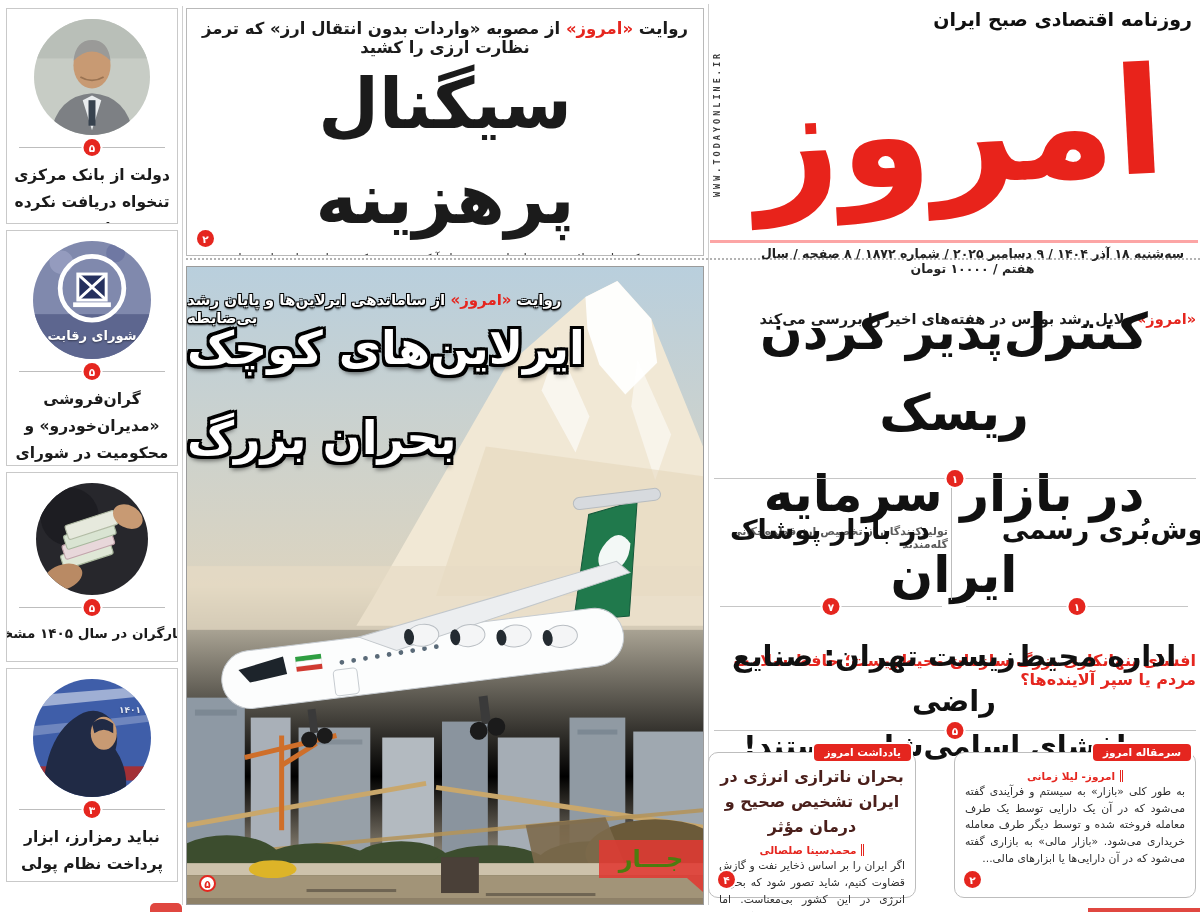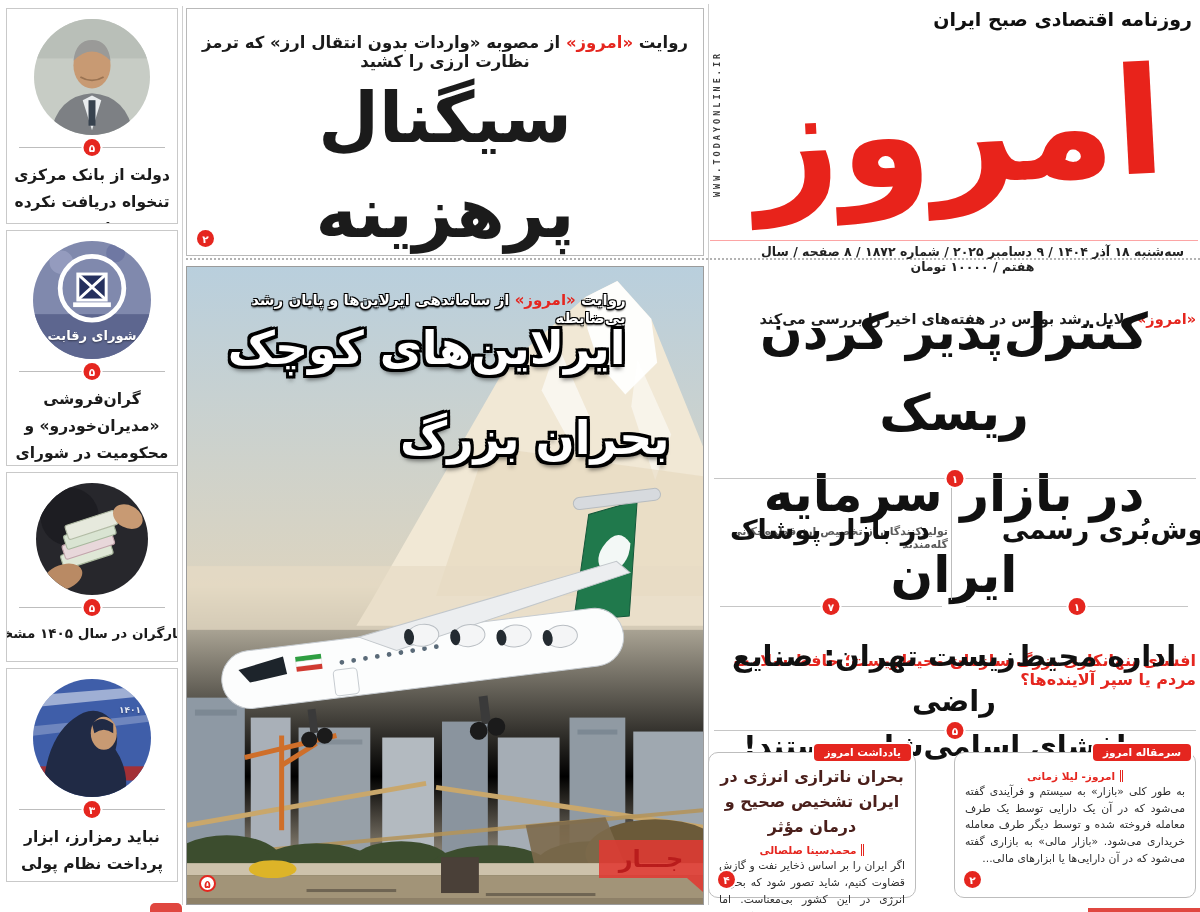--- a/index.html
+++ b/index.html
@@ -43,50 +43,50 @@
   .circ .cap--tiny{bottom:auto;top:26px;right:10px;left:auto;font-size:9px;opacity:.85;text-align:right;}
   .side-rule{position:relative;width:86%;border-top:1px solid #bdbdbd;margin-top:12px;}
   .side-rule .badge{position:absolute;left:50%;top:-9px;transform:translateX(-50%);}
   .side-item h3{
     margin-top:14px;font-size:15.5px;line-height:1.75;font-weight:bold;
     text-align:center;padding:0 6px;
   }
   
   .lead-box{
     position:absolute;left:186px;top:8px;width:518px;height:248px;
-    border:1px solid #b9b9b9;text-align:center;padding:24px 14px 0;overflow:hidden;
+    border:1px solid #b9b9b9;text-align:center;padding:10px 14px 0;overflow:hidden;
   }
   .lead-box .kicker{font-size:16.5px;font-weight:bold;}
   .lead-box h1{font-size:70px;line-height:1.35;font-weight:bold;letter-spacing:-1px;}
   .lead-box .lede{font-size:12.5px;line-height:1.75;color:#3a3a3a;margin-top:2px;}
   .lead-badge{position:absolute;left:10px;bottom:8px;}
   
   .photo{
     position:absolute;left:186px;top:266px;width:518px;height:639px;
     border:1px solid #9b9b9b;overflow:hidden;background:#cfdde6;
   }
   .photo svg{position:absolute;inset:0;width:100%;height:100%;}
-  .ph-text{position:absolute;left:0;width:85%;text-align:right;color:#fff;}
+  .ph-text{position:absolute;left:0;width:85%;text-align:left;color:#fff;}
   .ph-kicker{
     top:24px;font-size:15px;font-weight:bold;
     text-shadow:-1px -1px 0 #000,1px -1px 0 #000,-1px 1px 0 #000,1px 1px 0 #000,0 2px 2px #000;
   }
   .ph-h{
     font-size:46px;font-weight:bold;
     text-shadow:-3px -3px 0 #000,3px -3px 0 #000,-3px 3px 0 #000,3px 3px 0 #000,
                  0 -3px 0 #000,0 3px 0 #000,-3px 0 0 #000,3px 0 0 #000,0 5px 4px rgba(0,0,0,.5);
   }
   .ph-h1{top:54px;}
-  .ph-h2{top:144px;margin-left:44px;}
+  .ph-h2{top:144px;}
   .ph-badge{position:absolute;left:12px;bottom:12px;}
   .watermark{
     position:absolute;right:0;bottom:26px;width:104px;height:38px;
     background:rgba(224,57,50,.88);display:flex;align-items:center;justify-content:center;
   }
-  .watermark span{color:#b91c1c;font-weight:bold;font-size:24px;line-height:1;}
+  .watermark span{color:#4d7c0f;font-weight:bold;font-size:24px;line-height:1;}
   .wm-tail{
     position:absolute;right:0;bottom:-14px;width:0;height:0;
     border-top:14px solid rgba(224,57,50,.88);border-left:16px solid transparent;
   }
   
   .vert-url{
     position:absolute;left:712px;top:10px;height:228px;width:16px;
     writing-mode:vertical-rl;transform:rotate(180deg);
     font-family:"DejaVu Sans Mono",monospace;font-size:8.5px;font-weight:bold;
     letter-spacing:3px;color:#3c3c3c;text-align:center;
@@ -96,21 +96,21 @@
     font-size:19px;font-weight:bold;text-align:right;color:#101010;
   }
   .logo{
     position:absolute;left:724px;top:26px;width:470px;height:212px;
     display:flex;align-items:center;justify-content:center;
     font-size:148px;font-weight:bold;color:#e8231b;line-height:1;
     transform:rotate(-3deg);letter-spacing:-4px;
   }
   .dateline{
     position:absolute;left:710px;top:240px;width:488px;height:20px;
-    border-top:1px solid #fca5a5;
+    border-top:3px solid #fca5a5;
     font-size:12.5px;font-weight:bold;color:#222;text-align:center;padding-top:3px;padding-left:37px;
   }
   
   .kick-center{position:absolute;text-align:right;font-weight:bold;margin-top:35px;}
   .big-h{
     position:absolute;text-align:center;font-weight:bold;color:#111;
     letter-spacing:-1px;
   }
   .big-h .l{display:block;}
   .bourse-h{font-size:50px;line-height:1.62;}

